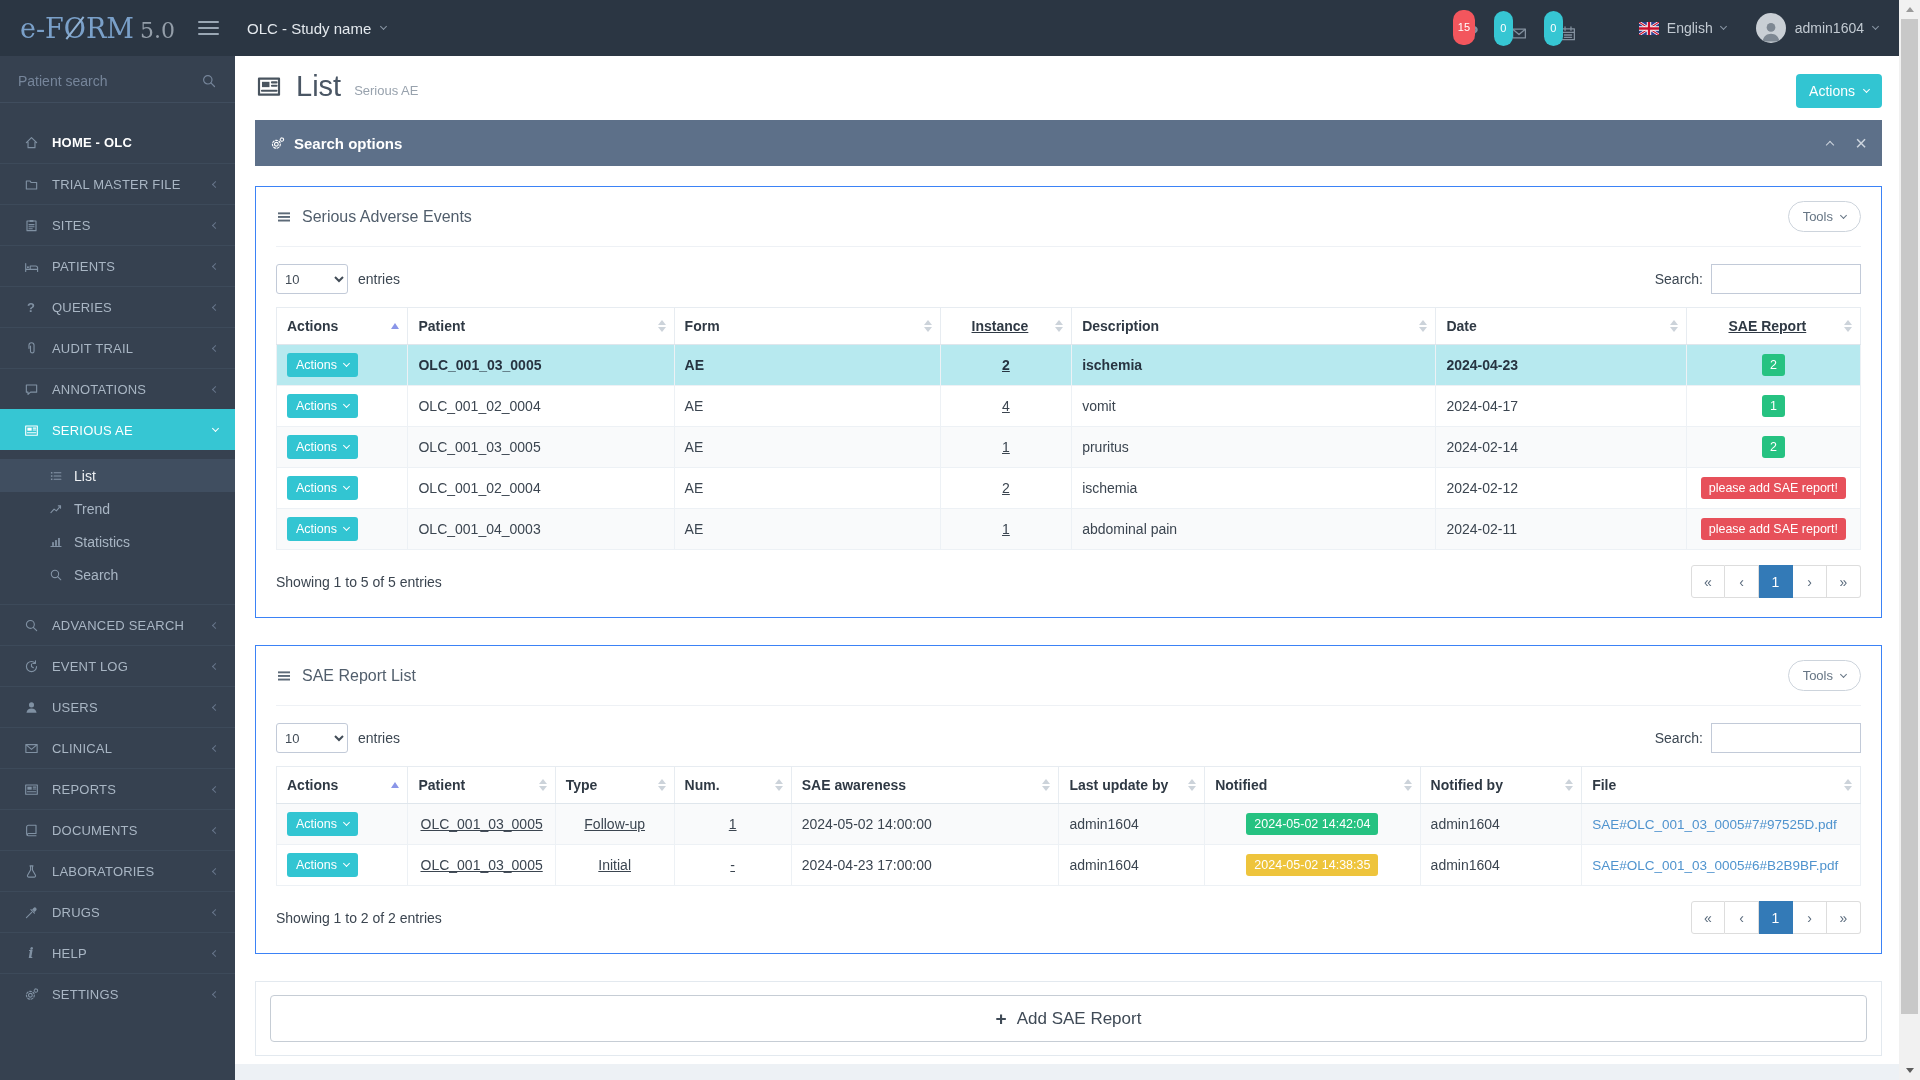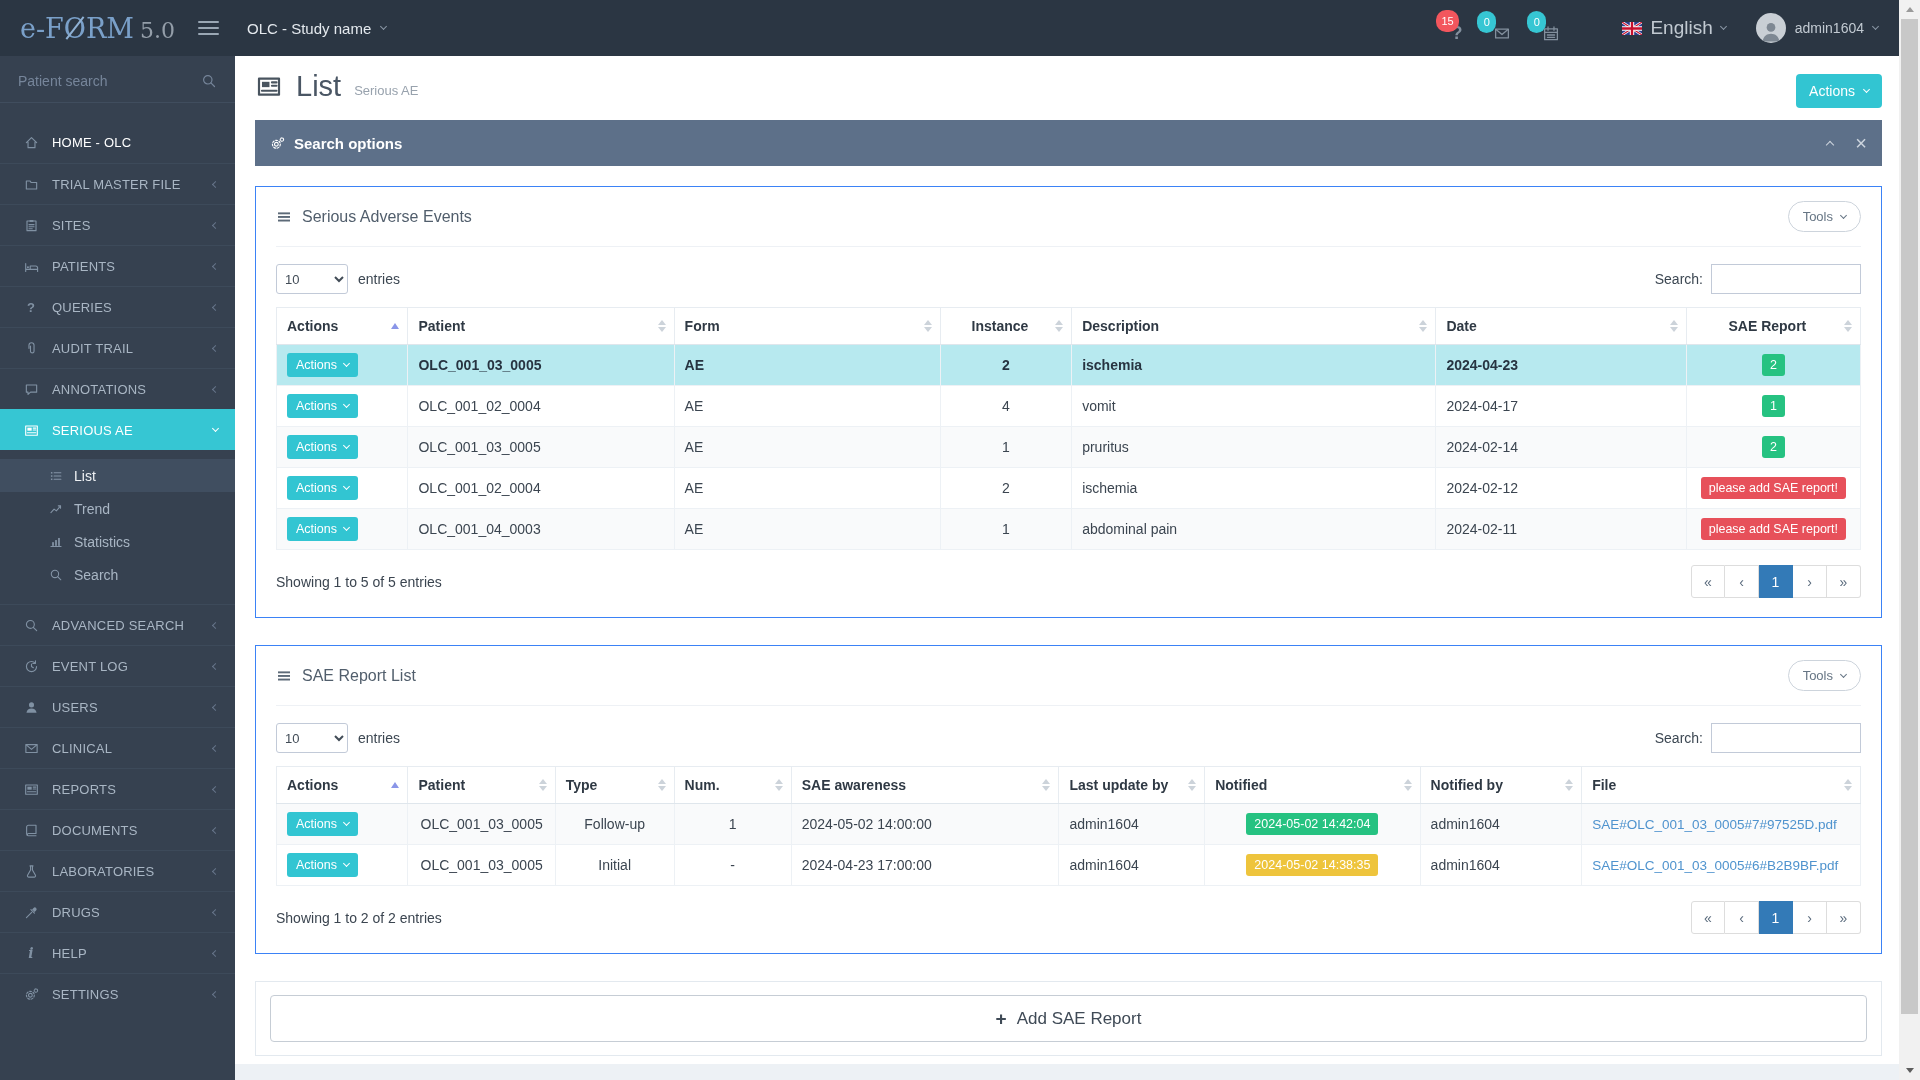--- a/index.html
+++ b/index.html
@@ -18,23 +18,23 @@
   .brand { font-family:"DejaVu Serif", serif; font-size:27px; color:#7aa0c9; white-space:nowrap; }
   .brand .o { position:relative; display:inline-block; }
   .brand .o::after { content:""; position:absolute; left:48%; top:5%; width:2px; height:90%; background:#8fb1d4; transform:rotate(38deg); }
   .brand .ver { font-size:22px; color:#949ea9; margin-left:6px; }
   .burger { width:21px; display:flex; flex-direction:column; gap:4px; cursor:pointer; }
   .burger i { display:block; height:2px; background:#9aa7b4; border-radius:1px; }
   .nav-study { margin-left:12px; color:#e4e9ee; font-size:15px; display:flex; align-items:center; gap:10px; cursor:pointer; }
   .nav-right { margin-left:auto; display:flex; align-items:center; gap:30px; padding-right:42px; }
   .nicon { position:relative; color:#83909e; margin-top:10px; cursor:pointer; }
   .nicon .glyph { font-size:18px; font-weight:700; line-height:1; }
-  .nbadge { position:absolute; top:-14px; left:-15px; min-width:19px; height:22px; border-radius:10px; color:#fff; font-size:11px; display:flex; align-items:center; justify-content:center; padding:0 5px; }
+  .nbadge { position:absolute; top:-14px; left:-15px; min-width:19px; height:35px; border-radius:10px; color:#fff; font-size:11px; display:flex; align-items:center; justify-content:center; padding:0 5px; }
   .nb-red { background:#f3565d; } .nb-cyan { background:#36c6d3; }
-  .nav-lang { display:flex; align-items:center; gap:8px; color:#c2cad2; font-size:19px; cursor:pointer;padding-left:32px; }
+  .nav-lang { display:flex; align-items:center; gap:8px; color:#c2cad2; font-size:14px; cursor:pointer;padding-left:32px; }
   .nav-user { display:flex; align-items:center; gap:9px; color:#c2cad2; font-size:14px; cursor:pointer; }
   .avatar { width:30px; height:30px; border-radius:50%; background:#c9cfd5; overflow:hidden; display:flex; align-items:flex-end; justify-content:center; }
 
   .chev { display:inline-block; width:6px; height:6px; border-right:1.5px solid currentColor; border-bottom:1.5px solid currentColor; }
   .chev.down { transform:rotate(45deg); margin-top:-3px; }
   .chev.up { transform:rotate(-135deg); margin-top:3px; }
   .chev.left { transform:rotate(135deg); }
   .chev.sm { width:5px; height:5px; }
 
   
@@ -42,21 +42,21 @@
   .s-search { display:flex; align-items:center; padding:17px 18px 13px; border-bottom:1px solid #404d5e; }
   .s-search input { flex:1; background:transparent; border:none; outline:none; color:#f9a8d4; font-size:14px; }
   .s-search input::placeholder { color:#76859a; }
   .s-search .sic { color:#76859a; }
   .menu { list-style:none; margin-top:19px; }
   .m-item { display:flex; align-items:center; height:41px; padding:0 17px 0 19px; color:#a9b6c4; cursor:pointer; }
   .m-item + .m-item, li.subwrap + .m-item { border-top:1px solid #3d4a5a; }
   .m-ic { width:24px; flex:0 0 24px; display:flex; justify-content:center; margin-right:9px; color:#8091a3; }
   .m-label { flex:1; font-size:13px; letter-spacing:.2px; }
   .m-item .chev { color:#67758a; }
-  .m-item.bold .m-label { color:#fff; font-weight:400; }
+  .m-item.bold .m-label { color:#fff; font-weight:700; }
   .m-item.active { background:#36c6d3; color:#fff; border-color:#36c6d3; }
   .m-item.active .m-ic, .m-item.active .chev { color:#fff; }
   .submenu { list-style:none; padding:9px 0 13px; }
   .sm-item { display:flex; align-items:center; height:33px; padding-left:46px; color:#a9b6c4; font-size:14px; cursor:pointer; }
   .sm-item .m-ic { width:20px; flex:0 0 20px; margin-right:8px; color:#8494a6; }
   .sm-item.active { background:#404e60; color:#eef1f4; }
   .glyph-ic { font-weight:700; font-size:13px; line-height:1; }
   .glyph-i { font-family:"DejaVu Serif",serif; font-style:italic; font-weight:700; font-size:14px; line-height:1; }
 
   
@@ -83,21 +83,21 @@
   .p-controls { display:flex; justify-content:space-between; align-items:center; padding:17px 0 13px; }
   .length { display:flex; align-items:center; gap:10px; font-size:14px; color:#3c4752; }
   .length select { width:72px; height:30px; border:1px solid #c2cad8; border-radius:3px; color:#424c57; font-size:13px; padding:0 4px; background:#fff; }
   .p-search { display:flex; align-items:center; gap:8px; font-size:14px; color:#3c4752; }
   .p-search input { width:150px; height:30px; border:1px solid #c2cad8; padding:0 8px; font-size:13px; outline:none; background:#fff; }
 
   table.dt { width:100%; border-collapse:collapse; border:1px solid #e7ecf1; font-size:14px; color:#3b4550; table-layout:fixed; }
   .dt th { border:1px solid #e7ecf1; border-bottom:1px solid #dfe6ec; padding:10px 22px 10px 10px; text-align:left; font-weight:700; color:#2f3944; position:relative; }
   .dt td { border:1px solid #edf1f5; padding:8px 10px; }
   .dt tbody tr:nth-child(odd) { background:#f9fafb; }
-  .dt .c { text-align:center; }
+  .dt .c { text-align:center;text-decoration:underline; }
   tr.sel td { background:#b7e9ef; }
   tr.sel { font-weight:700; color:#273441; }
   .sorter { position:absolute; right:8px; top:50%; transform:translateY(-50%); display:flex; flex-direction:column; gap:2px; }
   .tri-u { width:0; height:0; border-left:4px solid transparent; border-right:4px solid transparent; border-bottom:5px solid #ccd3da; }
   .tri-d { width:0; height:0; border-left:4px solid transparent; border-right:4px solid transparent; border-top:5px solid #ccd3da; }
   .tri-asc { width:0; height:0; border-left:4px solid transparent; border-right:4px solid transparent; border-bottom:6px solid #8a96e8; }
   .btn-row { background:#32c5d2; border:none; color:#fff; font-size:12.5px; border-radius:3px; padding:5px 9px; display:inline-flex; align-items:center; gap:7px; cursor:pointer; }
   .badge { display:inline-block; color:#fff; font-size:12.5px; padding:4px 8px; border-radius:3px; font-weight:400; white-space:nowrap; }
   tr.sel .badge { font-weight:400; }
   .b-green { background:#26c281; } .b-red { background:#e7505a; } .b-yellow { background:#eec43c; }

